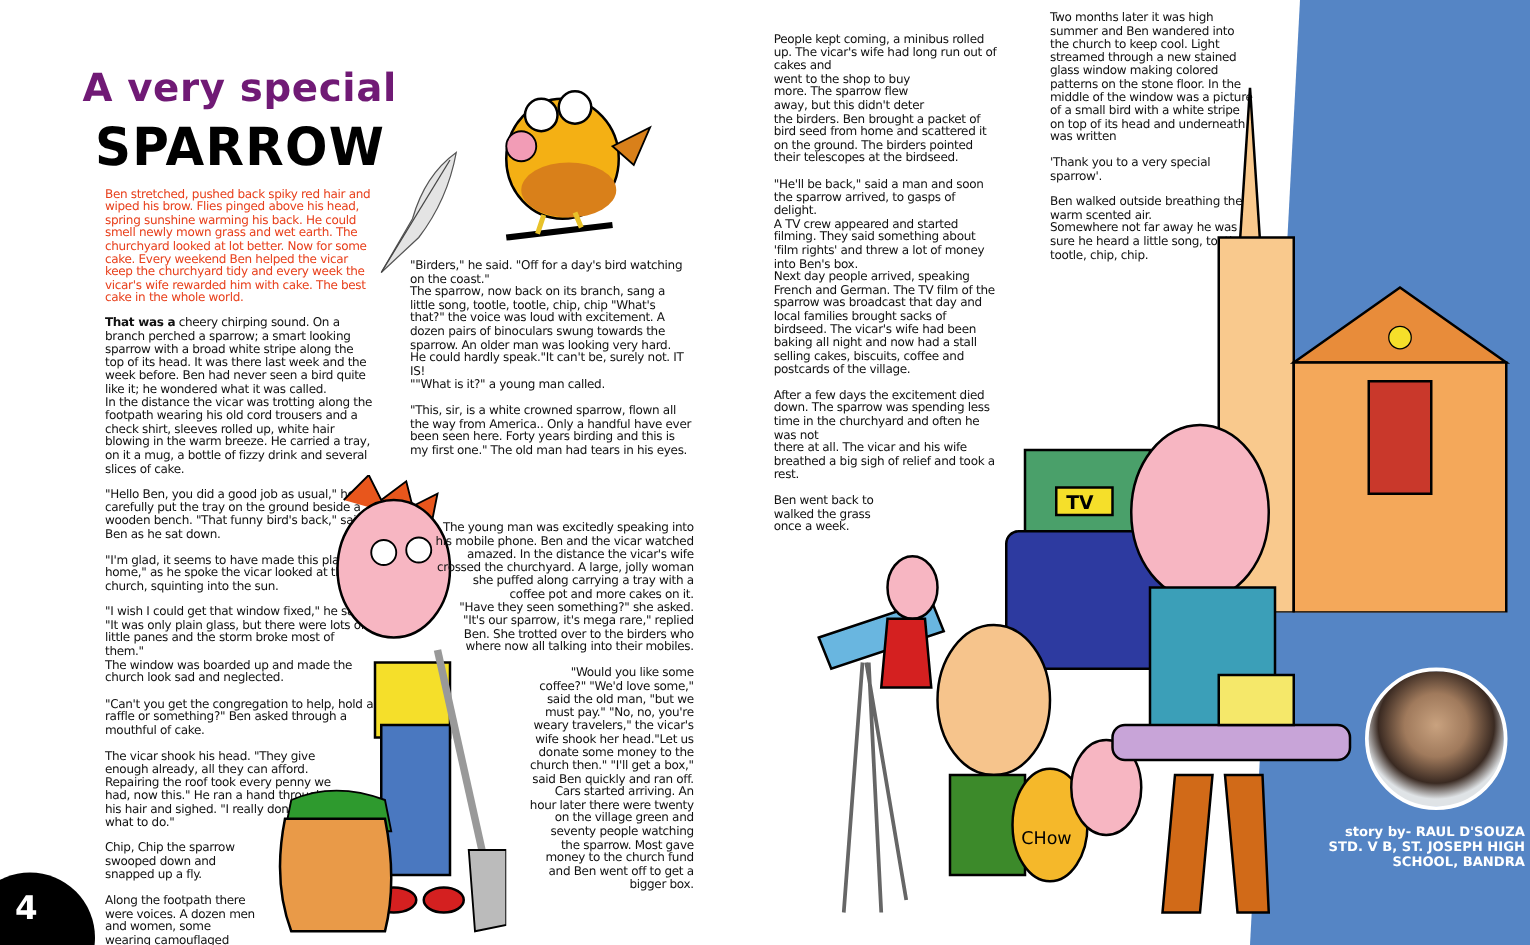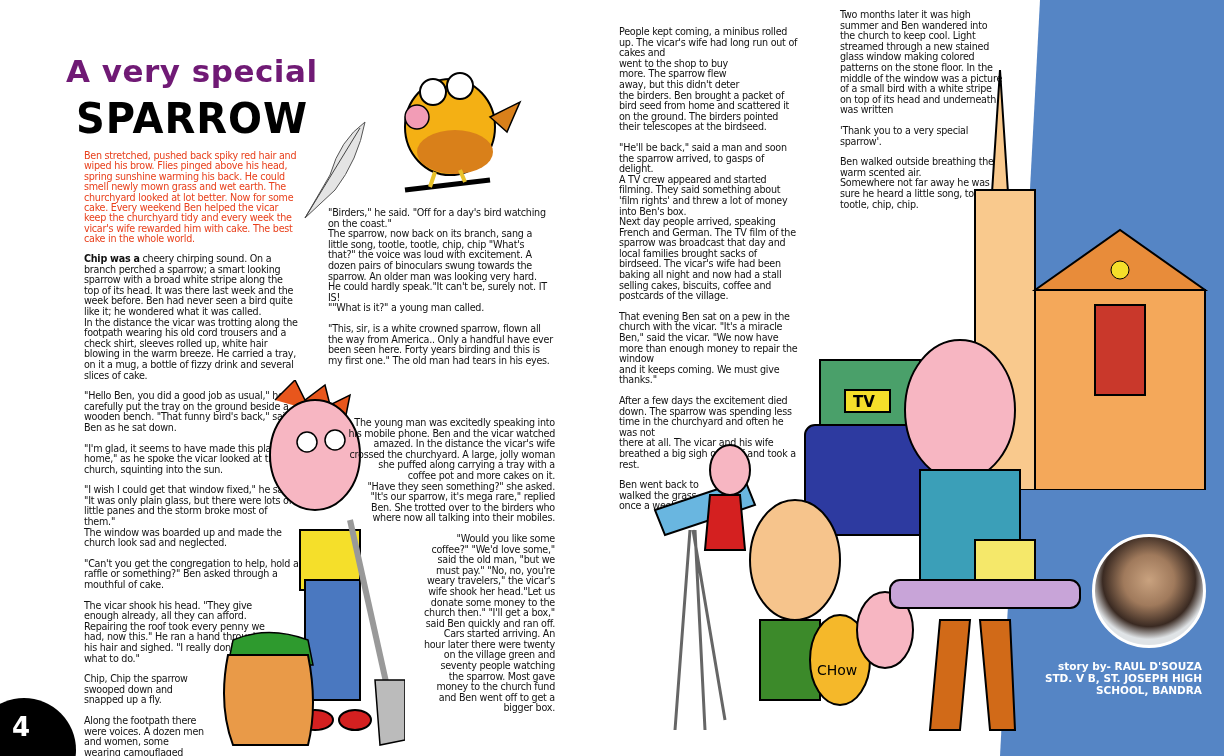--- a/index.html
+++ b/index.html
@@ -10,21 +10,21 @@
   .txt{position:absolute;font-size:9.6px;line-height:10.6px;font-family:"DejaVu Sans",sans-serif;letter-spacing:-0.25px;}
   .txt p{margin:0 0 10px 0;white-space:pre-line;}
   .intro{left:84px;top:151px;width:215px;color:#e8401c;font-weight:normal;font-size:9.6px;line-height:10.4px;}
   .col1{left:84px;top:254px;width:215px;}
   .col2{left:328px;top:208px;width:225px;}
   .col2b{left:328px;top:418px;width:227px;text-align:right;}
   .col3{left:619px;top:27px;width:180px;}
   .col4{left:840px;top:10px;width:165px;}
   .pagenum{position:absolute;left:-28px;top:698px;width:104px;height:104px;border-radius:50%;background:#000;}
   .pagenum span{position:absolute;left:40px;top:14px;color:#fff;font-weight:bold;font-size:26px;}
-  .credit{position:absolute;right:22px;top:660px;width:190px;text-align:right;color:#fff;font-weight:bold;font-size:10.5px;line-height:12px;}
+  .credit{position:absolute;right:4px;top:660px;width:190px;text-align:right;color:#fff;font-weight:bold;font-size:10.5px;line-height:12px;}
   .photo{position:absolute;left:1092px;top:534px;width:108px;height:108px;border-radius:50%;background:radial-gradient(circle at 50% 40%,#c9a27f 0,#a07a5c 30%,#3a2a22 55%,#dfe3e6 70%);border:3px solid #fff;}
   .illu{position:absolute;}
 </style>
 </head>
 <body>
 
 <div class="bluebg"></div>
 
 <div class="title1">A very special</div>
 <div class="title2">SPARROW</div>
@@ -41,21 +41,21 @@
   <circle cx="65" cy="24" r="13" fill="#fff" stroke="#000" stroke-width="2"></circle>
   <circle cx="22" cy="55" r="12" fill="#f29cb6" stroke="#000" stroke-width="1.5"></circle>
   <path d="M95 55 L125 40 L112 70 Z" fill="#d9801a" stroke="#000" stroke-width="1.5"></path>
   <path d="M10 128 L95 118" stroke="#000" stroke-width="5"></path>
   <path d="M40 110 L35 125 M65 108 L70 120" stroke="#e8c22a" stroke-width="4"></path>
 </svg>
 
 <div class="txt intro">Ben stretched, pushed back spiky red hair and wiped his brow. Flies pinged above his head, spring sunshine warming his back. He could smell newly mown grass and wet earth. The churchyard looked at lot better. Now for some cake. Every weekend Ben helped the vicar keep the churchyard tidy and every week the vicar's wife rewarded him with cake. The best cake in the whole world.</div>
 
 <div class="txt col1">
-  <p><b>Chip was a</b><span> cheery chirping sound. On a branch perched a sparrow; a smart looking sparrow with a broad white stripe along the top of its head. It was there last week and the week before. Ben had never seen a bird quite like it; he wondered what it was called.
+  <p><b>That was a</b><span> cheery chirping sound. On a branch perched a sparrow; a smart looking sparrow with a broad white stripe along the top of its head. It was there last week and the week before. Ben had never seen a bird quite like it; he wondered what it was called.
 In the distance the vicar was trotting along the footpath wearing his old cord trousers and a check shirt, sleeves rolled up, white hair blowing in the warm breeze. He carried a tray, on it a mug, a bottle of fizzy drink and several slices of cake.</span></p>
   <p>"Hello Ben, you did a good job as usual," he carefully put the tray on the ground beside a wooden bench. "That funny bird's back," said Ben as he sat down.</p>
   <p>   "I'm glad, it seems to have made this place its home," as he spoke the vicar looked at the church, squinting into the sun.</p>
   <p>"I wish I could get that window fixed," he said.  "It was only plain glass, but there were lots of little panes and the storm broke most of them."
  The window was boarded up and made the church look sad and neglected.</p>
   <p>   "Can't you get the congregation to help, hold a raffle or something?" Ben asked through a mouthful of cake.</p>
   <p style="width:185px">The vicar shook his head. "They give enough already, all they can afford. Repairing the roof took every penny we had, now this." He ran a hand through his hair and sighed. "I really don't know what to do."</p>
   <p style="width:120px">Chip, Chip the sparrow swooped down and snapped up a fly.</p>
   <p style="width:120px">Along the footpath there were voices. A dozen men and women, some wearing camouflaged jackets and trousers, some in woolly hats and big boots tramped along in a line.</p>
 </div>
@@ -93,22 +93,20 @@
 
 <div class="txt col3">
   <p>People kept coming, a minibus rolled up. The vicar's wife had long run out of cakes and
 went to the shop to buy
 more. The sparrow flew
 away, but this didn't deter
 the birders. Ben brought a packet of bird seed from home and scattered it on the ground. The birders pointed their telescopes at the birdseed.</p>
   <p>"He'll be back," said a man and soon the sparrow arrived, to gasps of delight.
 A TV crew appeared and started filming. They said something about 'film rights' and threw a lot of money into Ben's box.
 Next day people arrived, speaking French and German. The TV film of the sparrow was broadcast that day and local families brought sacks of birdseed. The vicar's wife had been baking all night and now had a stall selling cakes, biscuits, coffee and postcards of the village.</p>
-  <p>That evening Ben sat on a pew in the church with the vicar. "It's a miracle Ben," said the vicar. "We now have more than enough money to repair the window
-and it keeps coming. We must give thanks."</p>
   <p>After a few days the excitement died down. The sparrow was spending less time in the churchyard and often he was not
 there at all. The vicar and his wife breathed a big sigh of relief and took a rest.</p>
   <p>Ben went back to
 walked the grass
 once a week.</p>
 </div>
 
 <div class="txt col4">
   <p>Two months later it was high summer and Ben wandered into the church to keep cool. Light streamed through a new stained glass window making colored patterns on the stone floor. In the middle of the window was a picture of a small bird with a white stripe on top of its head and underneath was written</p>
   <p>'Thank you to a very special sparrow'.</p>

